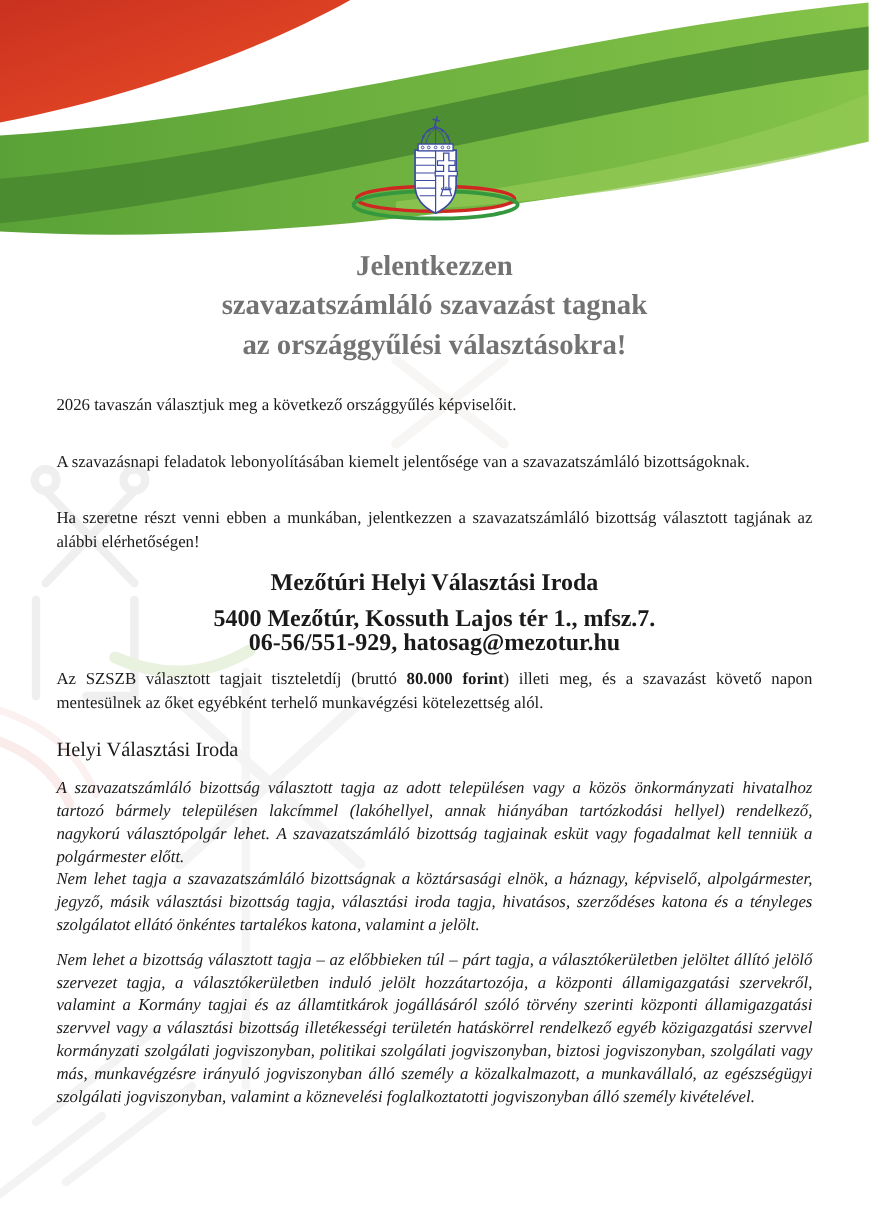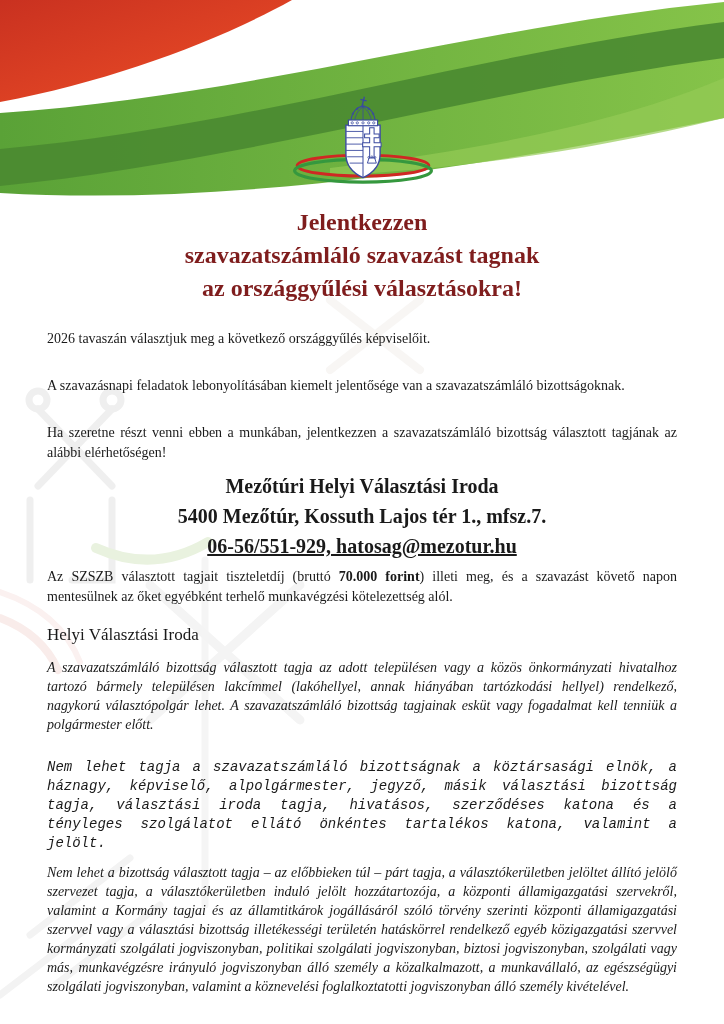--- a/index.html
+++ b/index.html
@@ -19,42 +19,42 @@
   .ribbon{position:absolute;left:0;top:0;width:724px;height:215px;z-index:1;}
   .emblem{position:absolute;left:287px;top:92px;width:152px;height:108px;z-index:2;}
   
   .content{
     position:absolute;left:47px;top:202px;width:630px;z-index:3;
   }
   .title{
     margin:4px 0 0 0;
     text-align:center;
     font-size:24px;line-height:33px;font-weight:bold;
-    color:#7f1d1d;
+    color:#737373;
   }
   .title span{display:block;}
   p{margin:0;}
   .body-par{font-size:14px;line-height:20px;text-align:justify;}
   .par-first{margin-top:24px;text-align:left;}
   .par-gap{margin-top:27px;}
   .contact{
     font-size:20px;line-height:20px;font-weight:bold;text-align:center;
   }
   .contact-1{margin-top:13px;}
   .contact-2{margin-top:10px;}
-  .contact-3{margin-top:10px;text-decoration:underline;}
+  .contact-3{}
   .honorarium{margin-top:11px;}
   .signature{
     margin-top:18px;font-size:17px;line-height:20px;
   }
   .fn{
     font-style:italic;font-size:14px;line-height:19px;text-align:justify;
   }
   .fn-1{margin-top:13px;}
-  .fn-2{margin-top:24px;font-family:Liberation Mono, monospace;}
+  .fn-2{margin-top:0;}
   .fn-3{margin-top:10px;}
 </style>
 </head>
 <body>
 
 <div class="page">
 
   <svg class="watermark" viewBox="0 0 724 1024" aria-hidden="true">
     <g fill="none" stroke="#efefef" stroke-width="7" stroke-linecap="round">
       <circle cx="38" cy="400" r="9"></circle>
@@ -153,21 +153,21 @@
     <p class="body-par par-first">2026 tavaszán választjuk meg a következő országgyűlés képviselőit.</p>
 
     <p class="body-par par-gap">A szavazásnapi feladatok lebonyolításában kiemelt jelentősége van a szavazatszámláló bizottságoknak.</p>
 
     <p class="body-par par-gap">Ha szeretne részt venni ebben a munkában, jelentkezzen a szavazatszámláló bizottság választott tagjának az alábbi elérhetőségen!</p>
 
     <p class="contact contact-1">Mezőtúri Helyi Választási Iroda</p>
     <p class="contact contact-2">5400 Mezőtúr, Kossuth Lajos tér 1., mfsz.7.</p>
     <p class="contact contact-3">06-56/551-929, hatosag@mezotur.hu</p>
 
-    <p class="body-par honorarium"><span>Az SZSZB választott tagjait tiszteletdíj (bruttó </span><b>70.000 forint</b><span>) illeti meg, és a szavazást követő napon mentesülnek az őket egyébként terhelő munkavégzési kötelezettség alól.</span></p>
+    <p class="body-par honorarium"><span>Az SZSZB választott tagjait tiszteletdíj (bruttó </span><b>80.000 forint</b><span>) illeti meg, és a szavazást követő napon mentesülnek az őket egyébként terhelő munkavégzési kötelezettség alól.</span></p>
 
     <p class="signature">Helyi Választási Iroda</p>
 
     <p class="fn fn-1">A szavazatszámláló bizottság választott tagja az adott településen vagy a közös önkormányzati hivatalhoz tartozó bármely településen lakcímmel (lakóhellyel, annak hiányában tartózkodási hellyel) rendelkező, nagykorú választópolgár lehet. A szavazatszámláló bizottság tagjainak esküt vagy fogadalmat kell tenniük a polgármester előtt.</p>
 
     <p class="fn fn-2">Nem lehet tagja a szavazatszámláló bizottságnak a köztársasági elnök, a háznagy, képviselő, alpolgármester, jegyző, másik választási bizottság tagja, választási iroda tagja, hivatásos, szerződéses katona és a tényleges szolgálatot ellátó önkéntes tartalékos katona, valamint a jelölt.</p>
 
     <p class="fn fn-3">Nem lehet a bizottság választott tagja – az előbbieken túl – párt tagja, a választókerületben jelöltet állító jelölő szervezet tagja, a választókerületben induló jelölt hozzátartozója, a központi államigazgatási szervekről, valamint a Kormány tagjai és az államtitkárok jogállásáról szóló törvény szerinti központi államigazgatási szervvel vagy a választási bizottság illetékességi területén hatáskörrel rendelkező egyéb közigazgatási szervvel kormányzati szolgálati jogviszonyban, politikai szolgálati jogviszonyban, biztosi jogviszonyban, szolgálati vagy más, munkavégzésre irányuló jogviszonyban álló személy a közalkalmazott, a munkavállaló, az egészségügyi szolgálati jogviszonyban, valamint a köznevelési foglalkoztatotti jogviszonyban álló személy kivételével.</p>
 
   </div>

